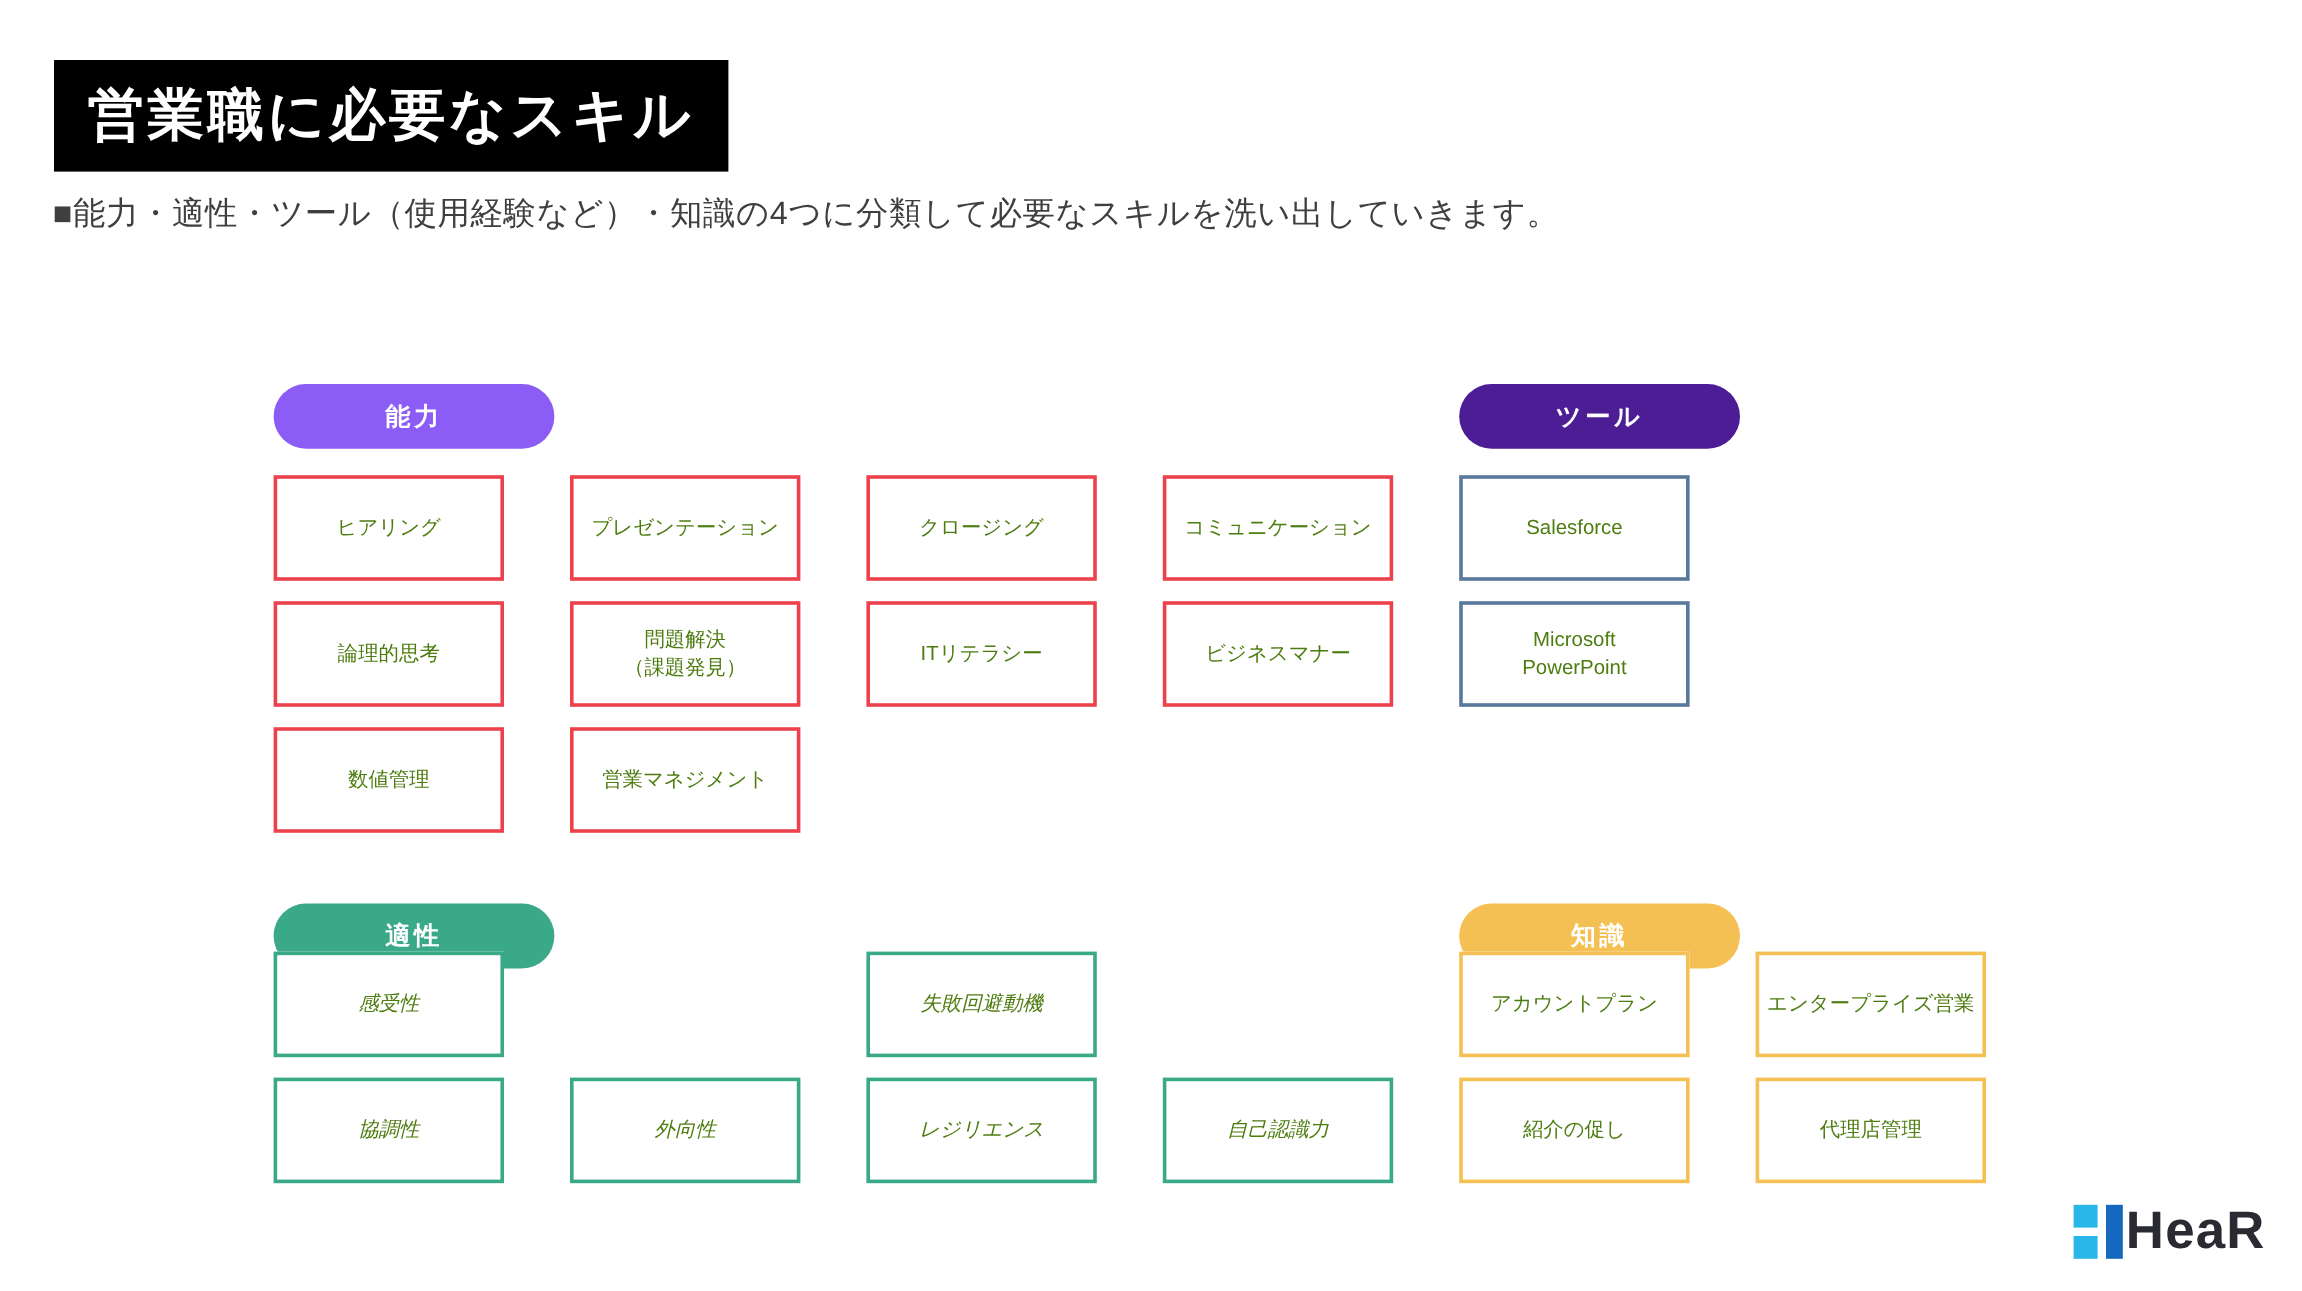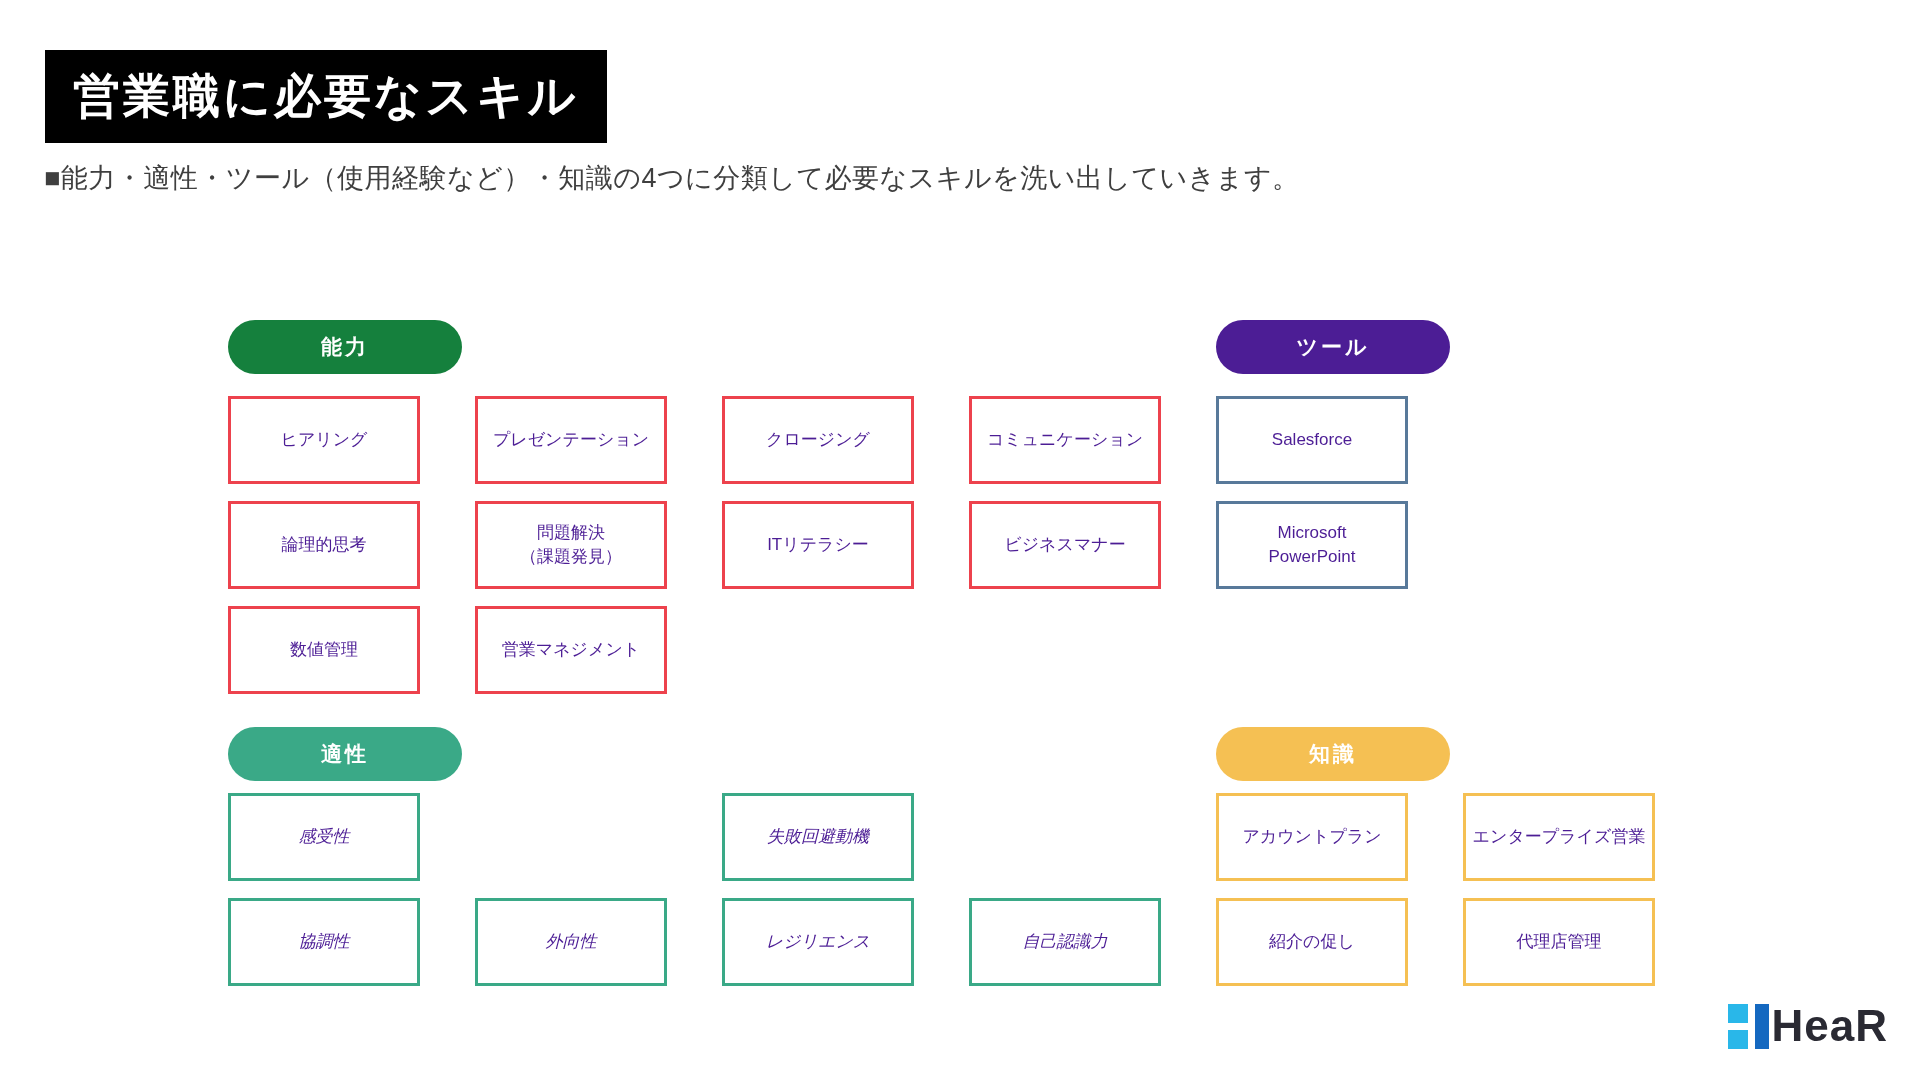--- a/index.html
+++ b/index.html
@@ -19,42 +19,42 @@
   .subtitle {
     position: absolute; left: 44px; top: 160px;
     font-size: 27px; color: #3f3f3f; letter-spacing: 0.5px;
   }
 
   .pill {
     position: absolute; width: 234px; height: 54px; border-radius: 27px;
     color: #ffffff; font-size: 21px; font-weight: bold; letter-spacing: 3px;
     display: flex; align-items: center; justify-content: center;
   }
-  .bg-ability   { background: #15803d; }
+  .bg-ability   { background: #8b5cf6; }
   .bg-tool      { background: #4c1d95; }
   .bg-aptitude  { background: #3AA987; }
   .bg-knowledge { background: #F5C053; }
 
   .box {
     position: absolute; width: 192px; height: 88px;
     background: #ffffff; border: 3px solid #888;
     display: flex; align-items: center; justify-content: center;
-    text-align: center; font-size: 17px; color: #4c1d95;
+    text-align: center; font-size: 17px; color: #4d7c0f;
     white-space: pre-line; line-height: 1.4; padding: 4px;
   }
   .ability   { border-color: #ED424D; }
   .tool      { border-color: #58799A; }
   .aptitude  { border-color: #3AA987; font-style: italic; }
   .knowledge { border-color: #F5C053; }
 
   .c1 { left: 228px; }  .c2 { left: 475px; }  .c3 { left: 722px; }
   .c4 { left: 969px; }  .c5 { left: 1216px; } .c6 { left: 1463px; }
   .r1 { top: 396px; }   .r2 { top: 501px; }   .r3 { top: 606px; }
   .r4 { top: 793px; }   .r5 { top: 898px; }
-  .pt { top: 320px; }   .pb { top: 727px; }
+  .pt { top: 320px; }   .pb { top: 753px; }
 
   .logo {
     position: absolute; right: 30px; top: 1001px;
     display: flex; align-items: center; gap: 3px;
   }
   .logo-mark { display: flex; align-items: center; gap: 7px; }
   .sq-col { display: flex; flex-direction: column; gap: 7px; }
   .sq  { width: 20px; height: 19px; background: #29B7E9; }
   .bar { width: 14px; height: 45px; background: #1468C0; }
   .logo-text {

